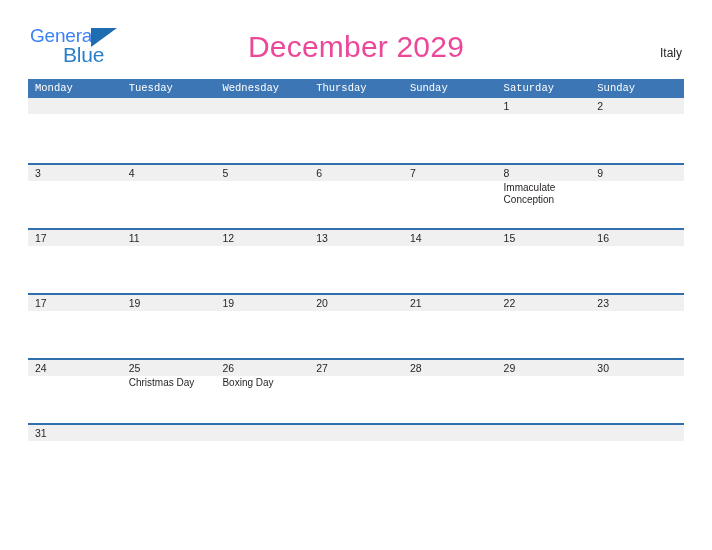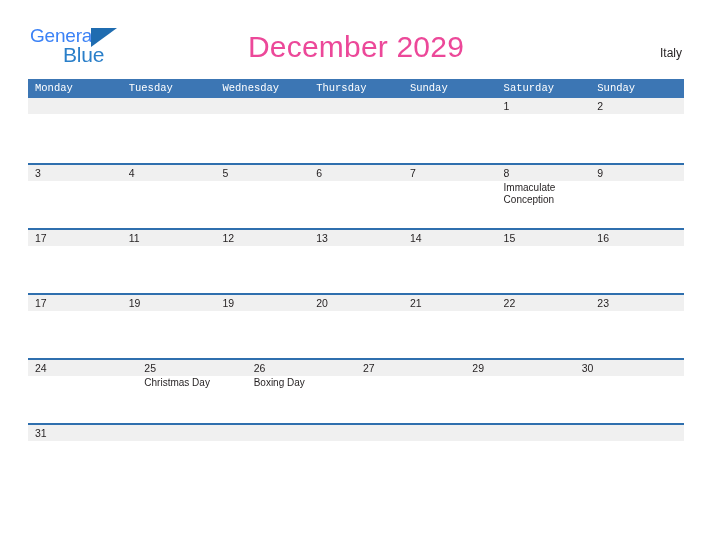--- a/index.html
+++ b/index.html
@@ -311,20 +311,24 @@
           <div class="day-events">
             <span class="event">Boxing Day</span>
           </div>
         </div>
         <div class="day-cell">
           <div class="day-band"></div>
           <span class="day-number">27</span>
         </div>
         <div class="day-cell">
           <div class="day-band"></div>
+          <span class="day-number">28</span>
+        </div>
+        <div class="day-cell">
+          <div class="day-band"></div>
           <span class="day-number">29</span>
         </div>
         <div class="day-cell">
           <div class="day-band"></div>
           <span class="day-number">30</span>
         </div>
       </div>
       <div class="week-row last-week">
         <div class="day-cell">
           <div class="day-band"></div>

